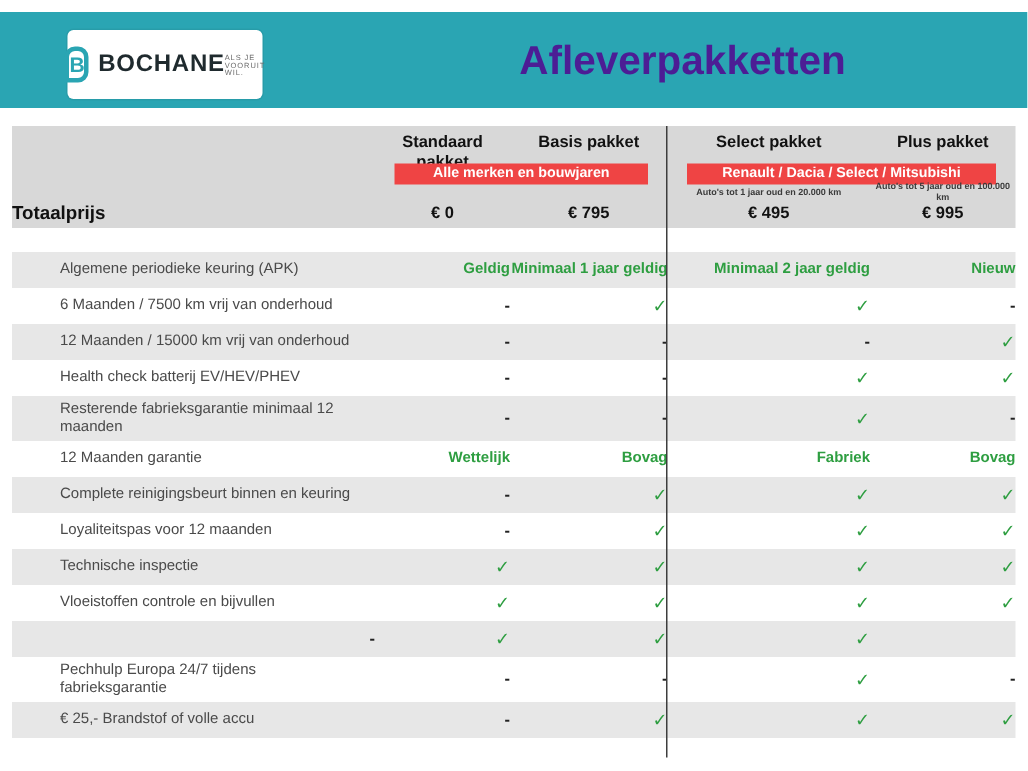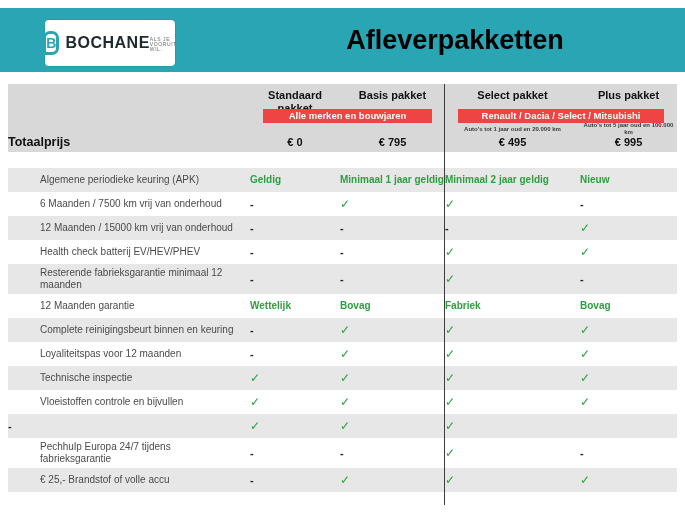--- a/index.html
+++ b/index.html
@@ -13,21 +13,21 @@
               background:#fff; border-radius:4px; display:flex; align-items:center;
               justify-content:center; gap:6px; box-shadow:0 0 0 1px rgba(0,0,0,0.05); }
   .logo-icon { width:24px; height:24px; border:3px solid #2aa5b3; border-radius:7px 7px 7px 0;
                display:flex; align-items:center; justify-content:center;
                color:#2aa5b3; font-weight:bold; font-size:14px; line-height:1; }
   .logo-texts { display:flex; line-height:1; }
   .logo-name { font-size:16px; font-weight:bold; color:#1f2a2e; letter-spacing:0.5px; }
   .logo-tag { font-size:5px; color:#6b6b6b; letter-spacing:0.6px; margin-top:2px; }
   .main-title { position:absolute; left:225px; right:0; top:0; height:64px;
                 display:flex; align-items:center; justify-content:center;
-                color:#000000; font-size:27px; font-weight:bold; }
+                color:#4c1d95; font-size:27px; font-weight:bold; }
 
   
   .grid5 { display:grid; grid-template-columns:242px 90px 105px 135px 97px; align-items:center; }
 
   
   .head-band { position:absolute; left:8px; top:84px; width:669px; height:68px;
                background:#d8d8d8; padding-top:5px; }
   .col-title { text-align:center; font-size:11px; font-weight:bold; color:#111; height:13px; line-height:13px; }
   .badge-row { margin-top:3px; height:14px; }
   .badge { grid-column:span 2; background:#ef4444; color:#fff; font-size:9.5px; font-weight:bold;
@@ -36,21 +36,21 @@
   .note { text-align:center; font-size:6px; font-weight:bold; color:#3a3a3a; line-height:7px; }
   .price-row { margin-top:3px; height:20px; }
   .price-label { font-size:12.5px; font-weight:bold; color:#111; }
   .price-val { text-align:center; font-size:11px; font-weight:bold; color:#111; }
 
   
   .rows-area { position:absolute; left:8px; top:168px; width:669px; }
   .frow { min-height:24px; padding:3px 0; }
   .frow.shade { background:#e7e7e7; }
   .flabel { font-size:10px; color:#4a4a4a; padding-left:32px; padding-right:10px; line-height:12px; }
-  .fcell { text-align:left; }
+  .fcell { text-align:right; }
   .fcell.check { color:#2e9e41; font-size:12px; line-height:12px; }
   .fcell.dash { color:#222; font-size:11px; font-weight:bold; line-height:12px; }
   .fcell.green-text { color:#2e9e41; font-size:10px; font-weight:bold; line-height:12px; }
 
   
   .v-divider { position:absolute; left:444px; top:84px; width:1px; height:421px; background:#3d3d3d; }
 </style>
 </head>
 <body>
 

